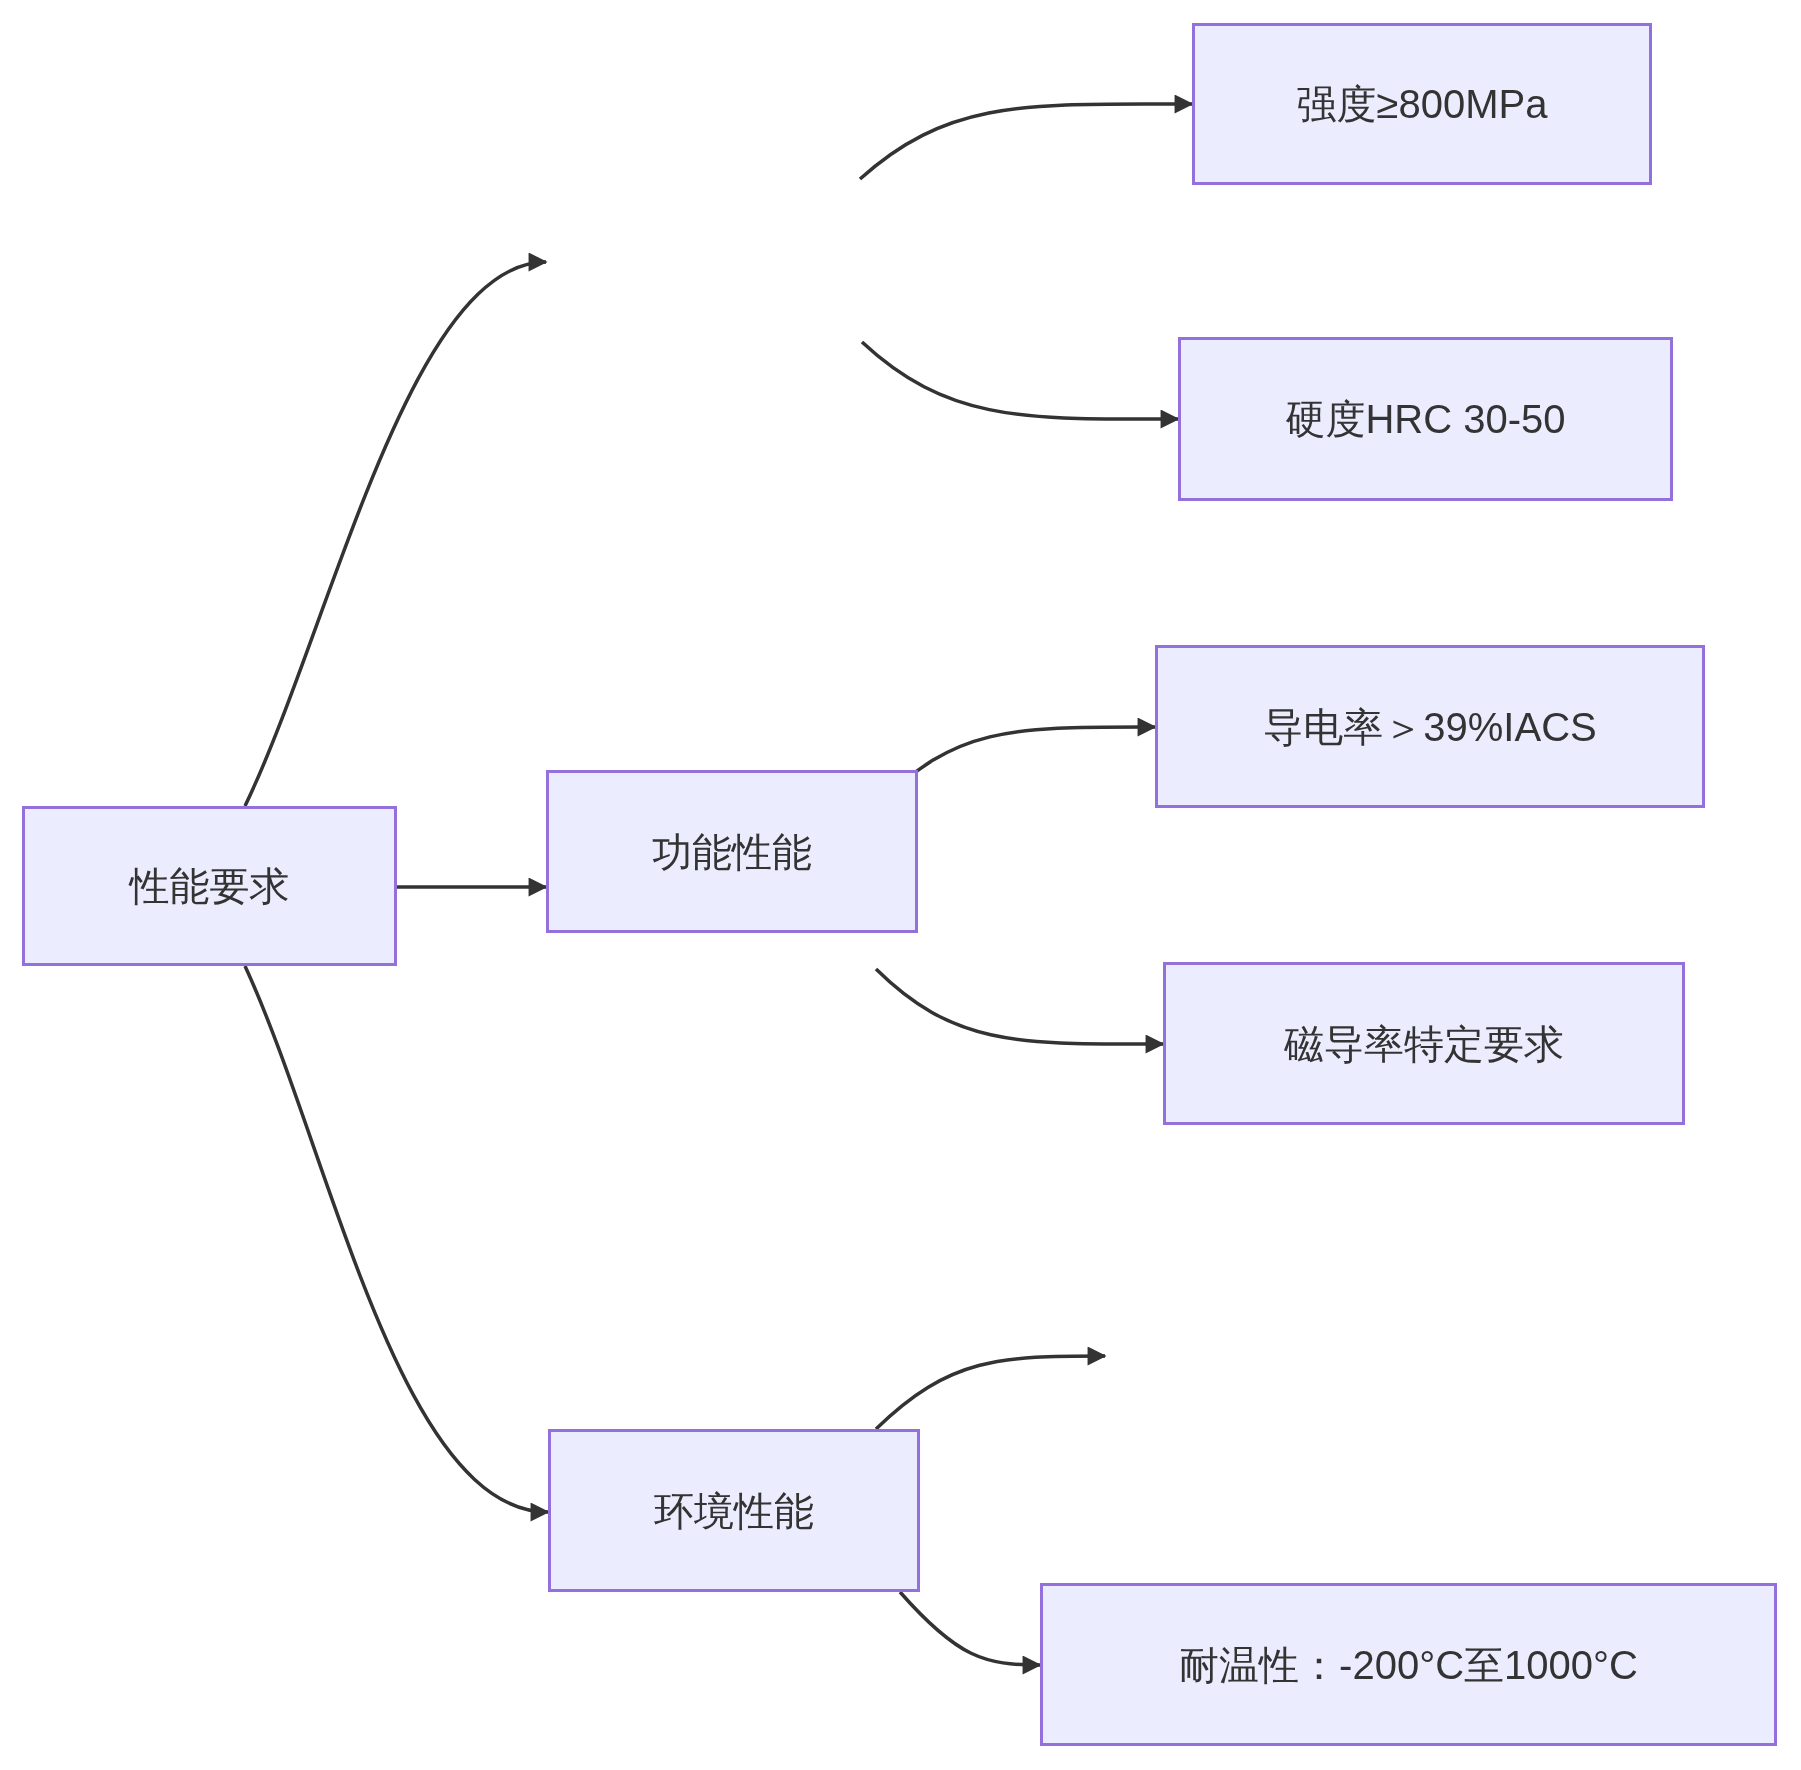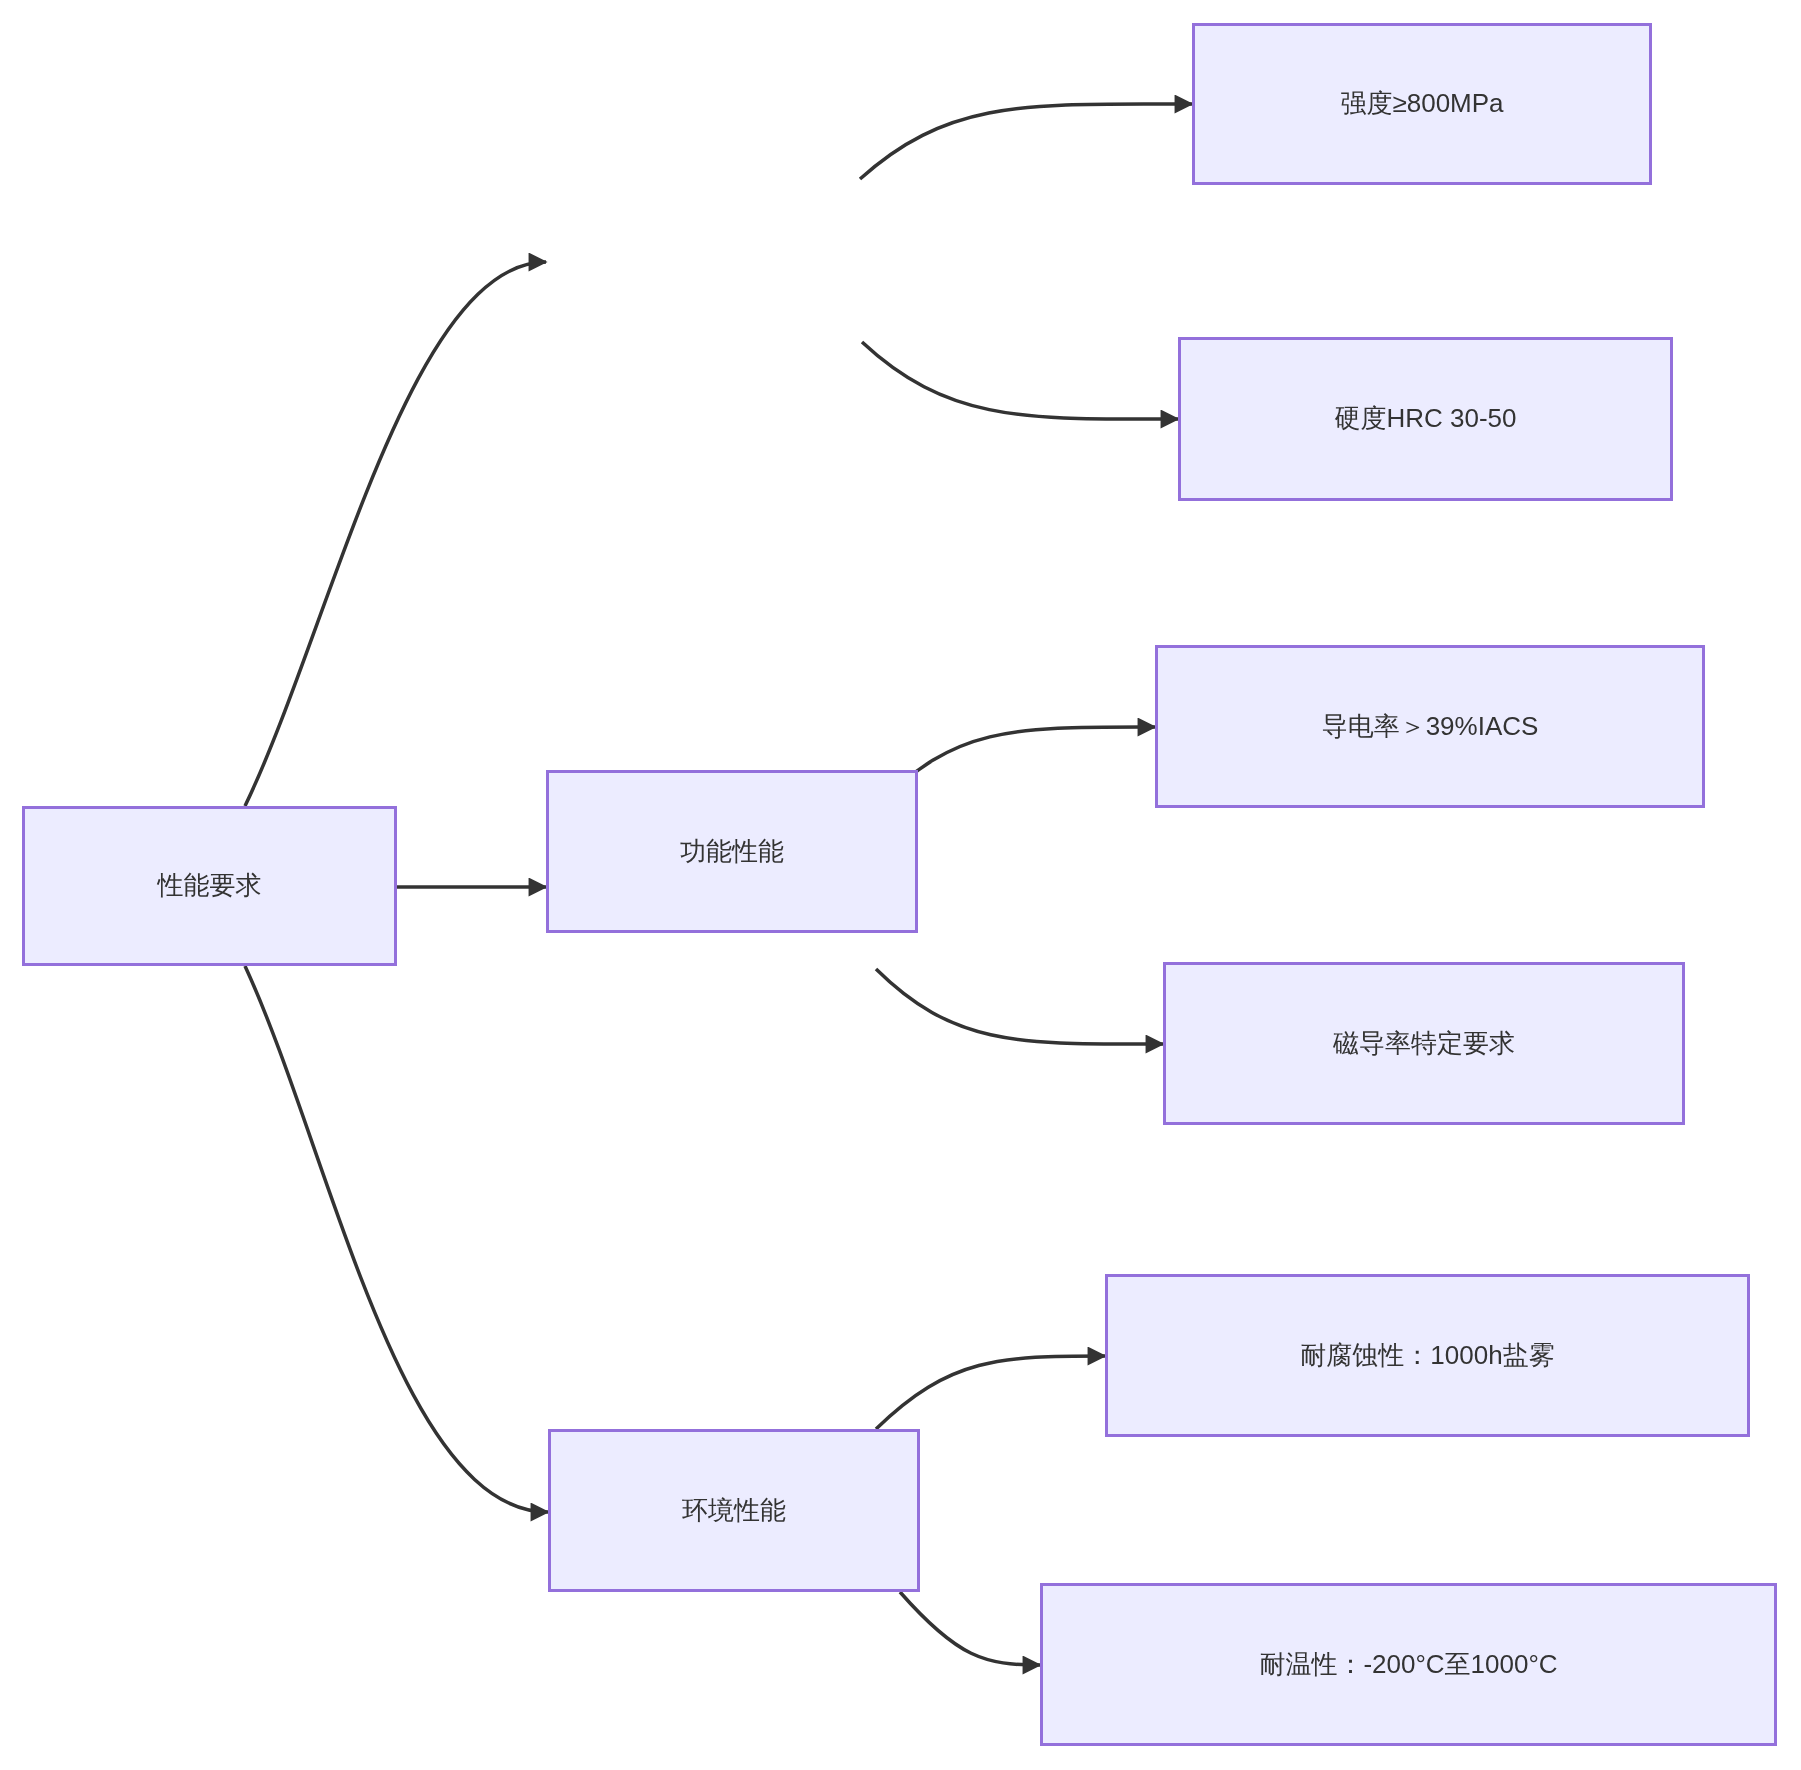--- a/index.html
+++ b/index.html
@@ -31,21 +31,21 @@
   }
   .node {
     position: absolute;
     box-sizing: border-box;
     background: #ECECFF;
     border: 3px solid #9370DB;
     display: flex;
     align-items: center;
     justify-content: center;
     color: #333333;
-    font-size: 26px;
+    font-size: 40px;
     line-height: 1.2;
     text-align: center;
     white-space: nowrap;
   }
   
   #n-root          { left: 22px;   top: 806px;  width: 375px; height: 160px; }
   #n-mechanical    { left: 546px;  top: 179px;  width: 372px; height: 163px; }
   #n-functional    { left: 546px;  top: 770px;  width: 372px; height: 163px; }
   #n-environmental { left: 548px;  top: 1429px; width: 372px; height: 163px; }
   #n-strength      { left: 1192px; top: 23px;   width: 460px; height: 162px; }
@@ -99,21 +99,18 @@
   </div>
 
   <div class="node" id="n-conductivity">
     <span>导电率＞39%IACS</span>
   </div>
 
   <div class="node" id="n-permeability">
     <span>磁导率特定要求</span>
   </div>
 
-  <div class="node" id="n-corrosion">
-    <span>耐腐蚀性：1000h盐雾</span>
-  </div>
 
   <div class="node" id="n-temperature">
     <span>耐温性：-200°C至1000°C</span>
   </div>
 
 </div>
 
 </body></html>

